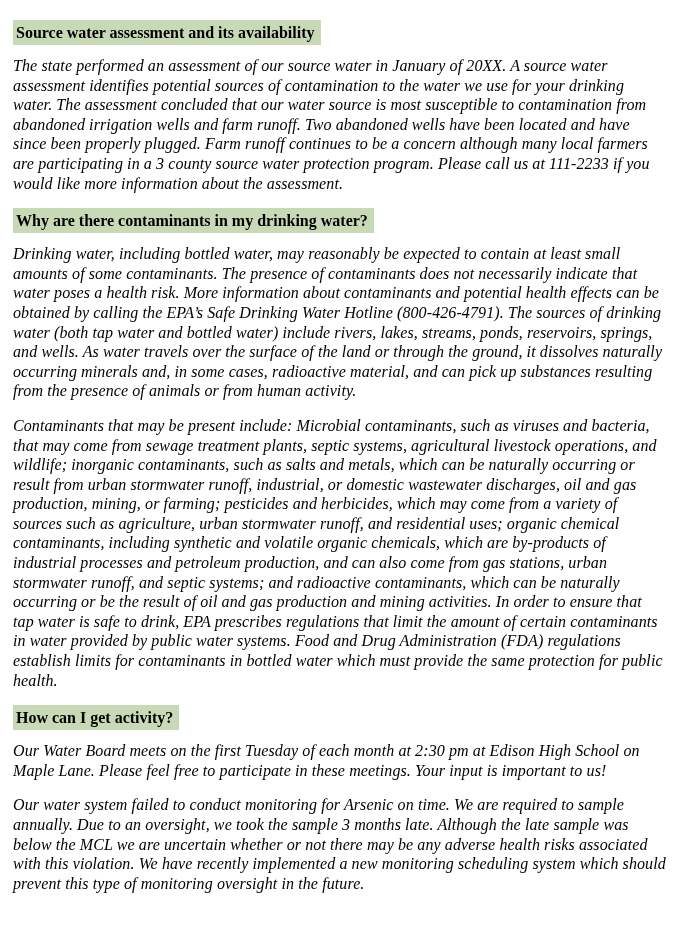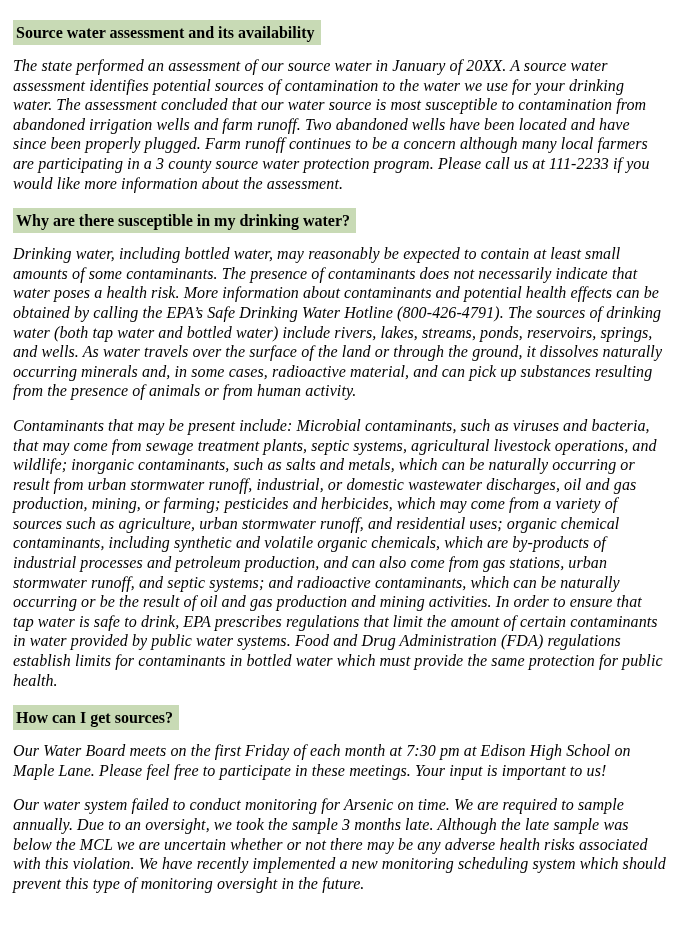--- a/index.html
+++ b/index.html
@@ -40,27 +40,27 @@
 <body>
 
 <div class="page">
 
   <div class="section">
     <h2 class="section-heading">Source water assessment and its availability</h2>
     <p class="para">The state performed an assessment of our source water in January of 20XX. A source water assessment identifies potential sources of contamination to the water we use for your drinking water. The assessment concluded that our water source is most susceptible to contamination from abandoned irrigation wells and farm runoff. Two abandoned wells have been located and have since been properly plugged. Farm runoff continues to be a concern although many local farmers are participating in a 3 county source water protection program. Please call us at 111-2233 if you would like more information about the assessment.</p>
   </div>
 
   <div class="section">
-    <h2 class="section-heading">Why are there susceptible in my drinking water?</h2>
+    <h2 class="section-heading">Why are there contaminants in my drinking water?</h2>
     <p class="para">Drinking water, including bottled water, may reasonably be expected to contain at least small amounts of some contaminants. The presence of contaminants does not necessarily indicate that water poses a health risk. More information about contaminants and potential health effects can be obtained by calling the EPA’s Safe Drinking Water Hotline (800-426-4791). The sources of drinking water (both tap water and bottled water) include rivers, lakes, streams, ponds, reservoirs, springs, and wells. As water travels over the surface of the land or through the ground, it dissolves naturally occurring minerals and, in some cases, radioactive material, and can pick up substances resulting from the presence of animals or from human activity.</p>
     <p class="para">Contaminants that may be present include: Microbial contaminants, such as viruses and bacteria, that may come from sewage treatment plants, septic systems, agricultural livestock operations, and wildlife; inorganic contaminants, such as salts and metals, which can be naturally occurring or result from urban stormwater runoff, industrial, or domestic wastewater discharges, oil and gas production, mining, or farming; pesticides and herbicides, which may come from a variety of sources such as agriculture, urban stormwater runoff, and residential uses; organic chemical contaminants, including synthetic and volatile organic chemicals, which are by-products of industrial processes and petroleum production, and can also come from gas stations, urban stormwater runoff, and septic systems; and radioactive contaminants, which can be naturally occurring or be the result of oil and gas production and mining activities. In order to ensure that tap water is safe to drink, EPA prescribes regulations that limit the amount of certain contaminants in water provided by public water systems. Food and Drug Administration (FDA) regulations establish limits for contaminants in bottled water which must provide the same protection for public health.</p>
   </div>
 
   <div class="section">
-    <h2 class="section-heading">How can I get sources?</h2>
-    <p class="para">Our Water Board meets on the first Friday of each month at 7:30 pm at Edison High School on Maple Lane. Please feel free to participate in these meetings. Your input is important to us!</p>
+    <h2 class="section-heading">How can I get activity?</h2>
+    <p class="para">Our Water Board meets on the first Tuesday of each month at 2:30 pm at Edison High School on Maple Lane. Please feel free to participate in these meetings. Your input is important to us!</p>
   </div>
 
   <div class="section">
     <p class="para">Our water system failed to conduct monitoring for Arsenic on time. We are required to sample annually. Due to an oversight, we took the sample 3 months late. Although the late sample was below the MCL we are uncertain whether or not there may be any adverse health risks associated with this violation. We have recently implemented a new monitoring scheduling system which should prevent this type of monitoring oversight in the future.</p>
   </div>
 
 </div>
 
 </body></html>

